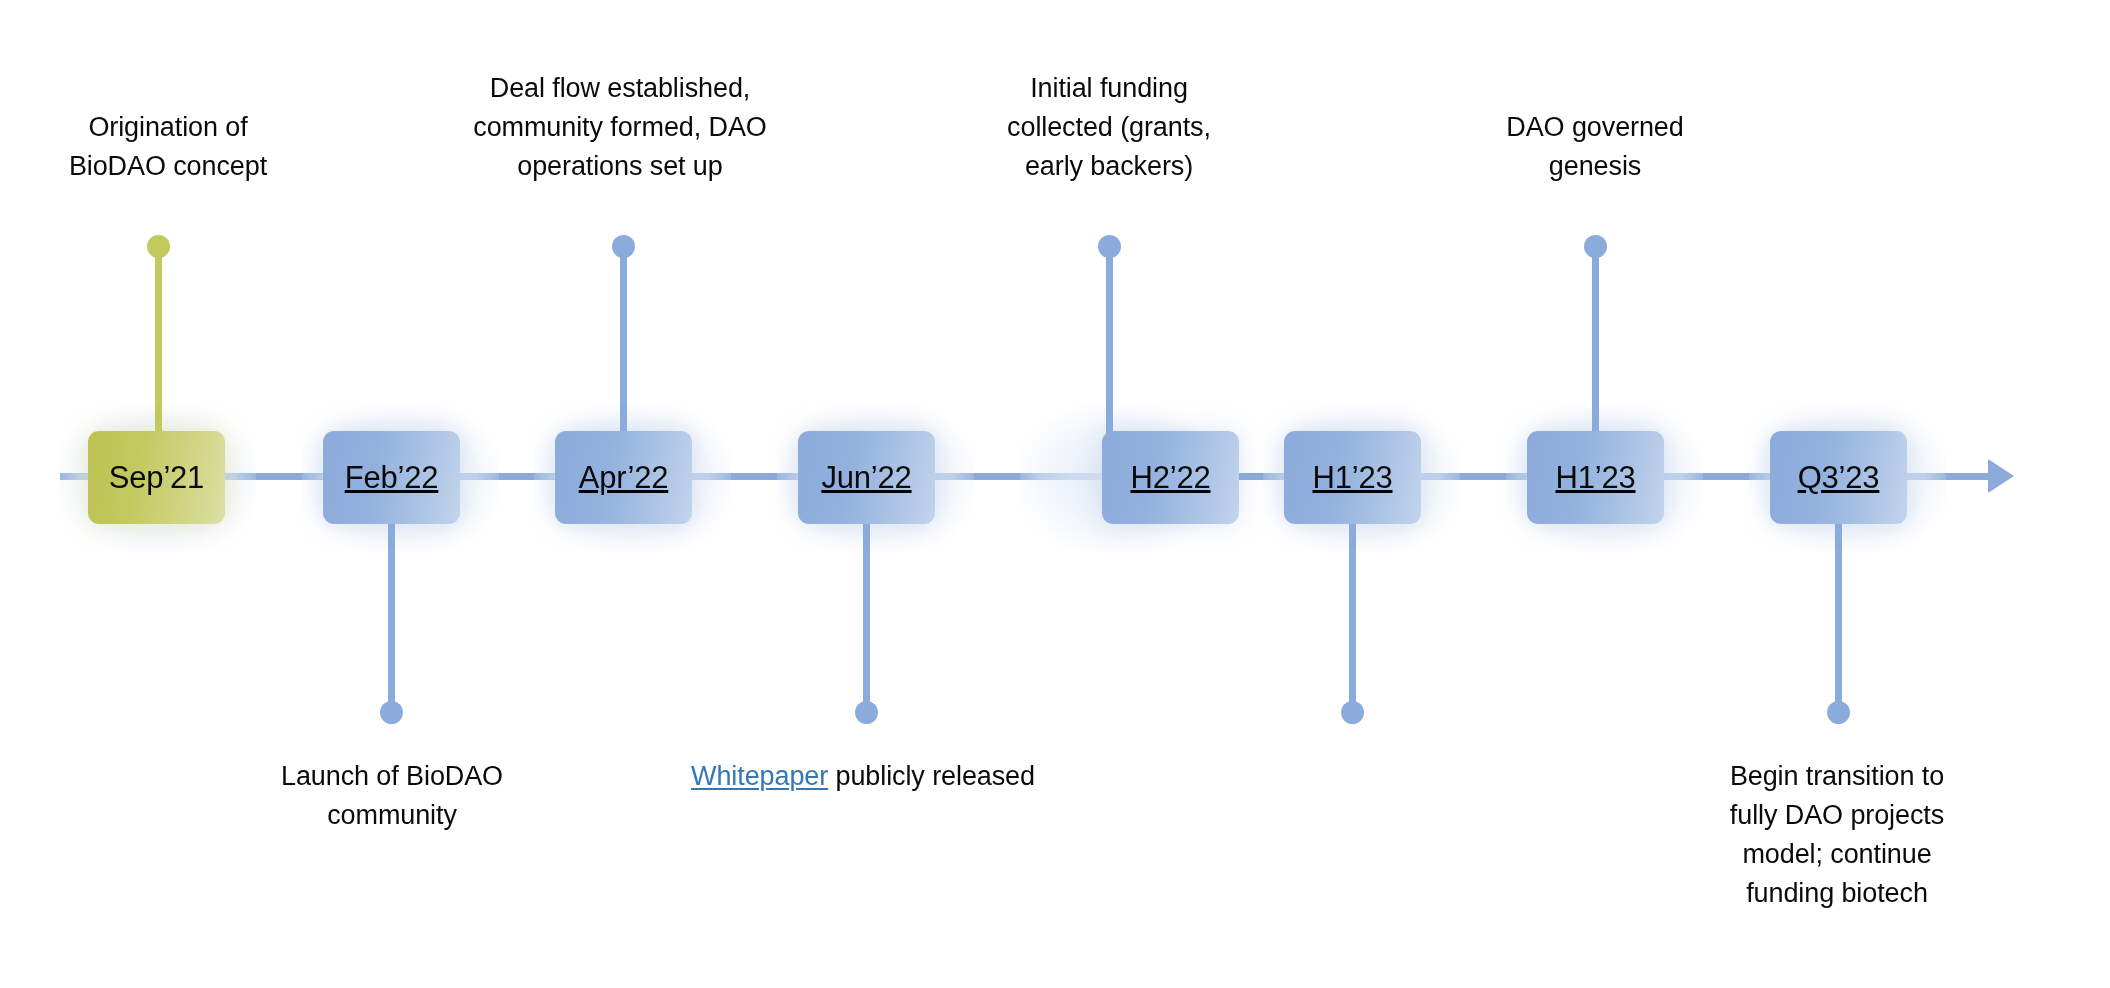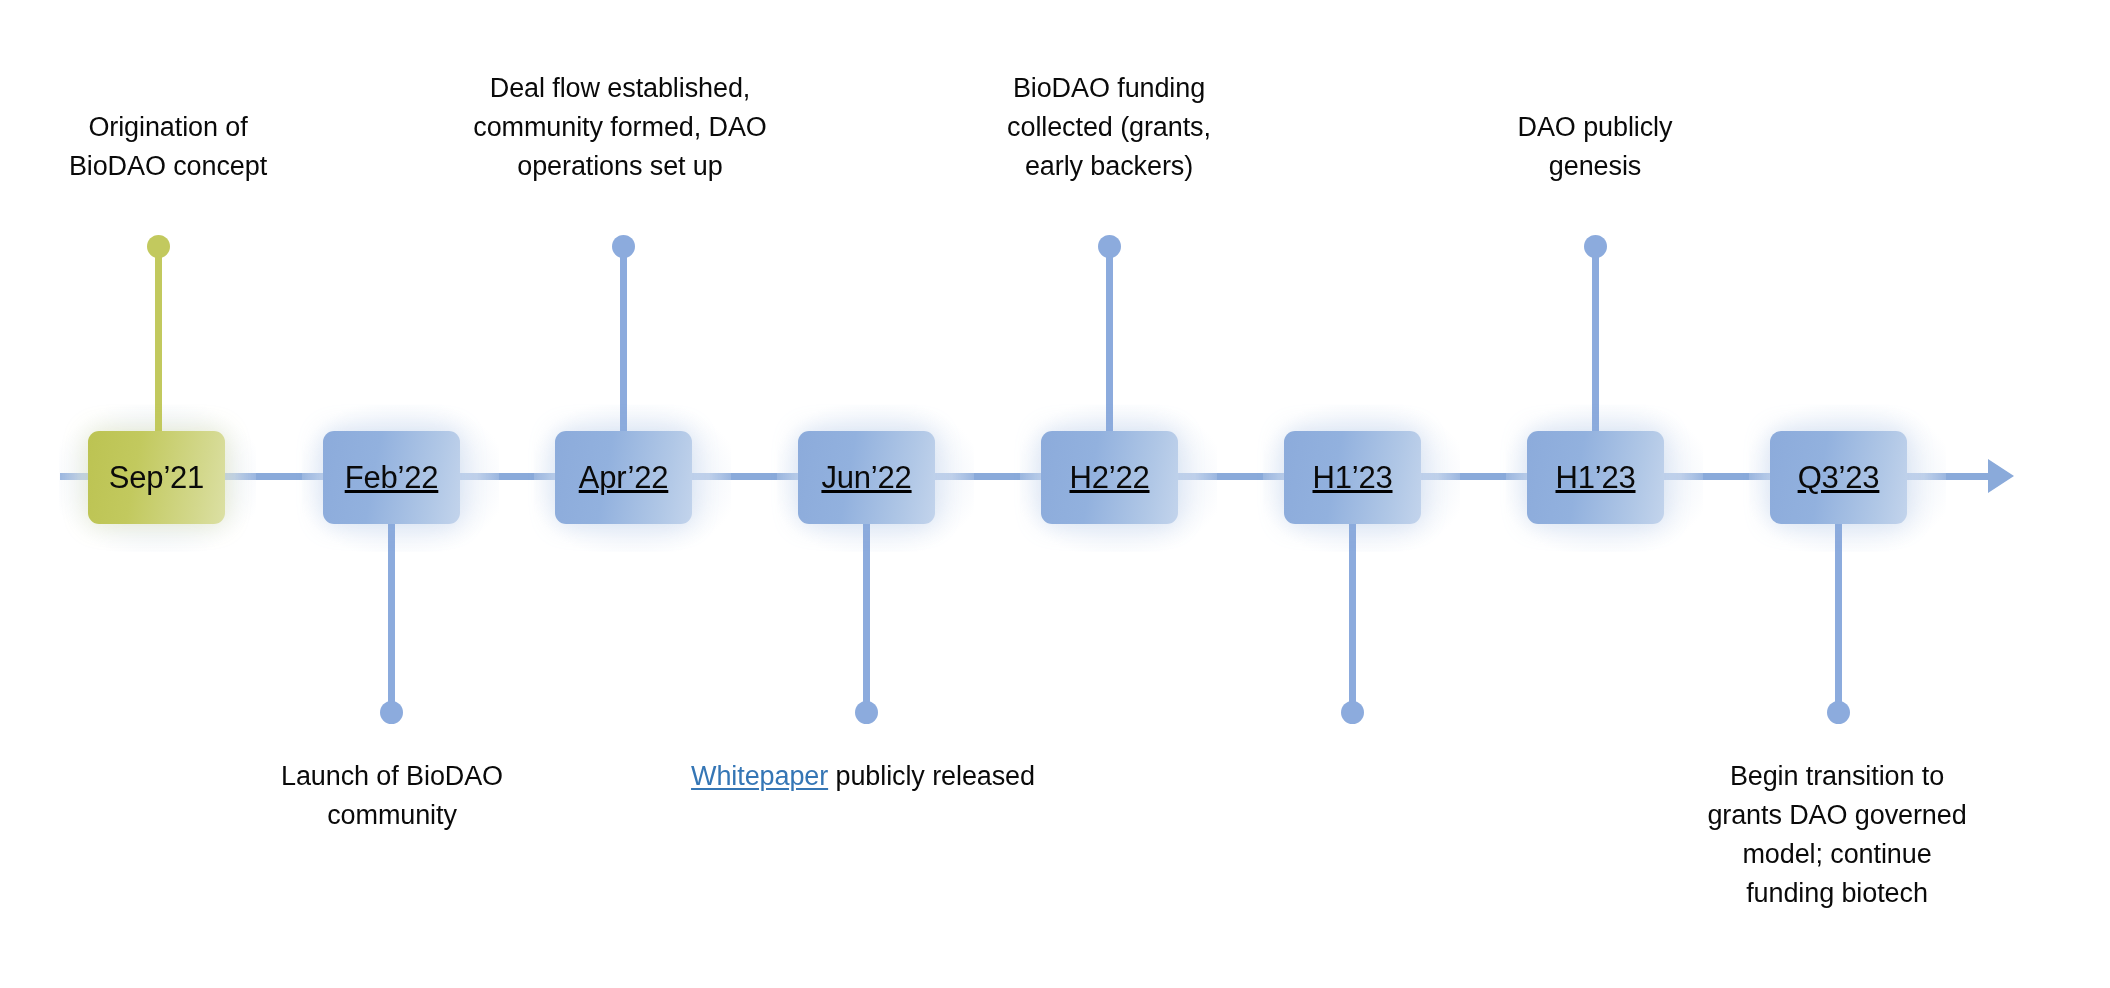--- a/index.html
+++ b/index.html
@@ -160,55 +160,55 @@
   <div class="node node-blue" style="left:798px">
     <span class="node-label">Jun’22</span>
   </div>
   <div class="ann" style="left:690px; top:757px; width:346px;">
     <div><a class="ann-link">Whitepaper</a><span> publicly released</span></div>
   </div>
 
   <div class="node-glow" style="left:1020px"></div>
   <div class="stem stem-blue" style="left:1106px; top:256px; height:190px;"></div>
   <div class="dot dot-blue" style="left:1098px; top:235px;"></div>
-  <div class="node node-blue" style="left:1041px">
+  <div class="node node-blue" style="left:1102px">
     <span class="node-label">H2’22</span>
   </div>
   <div class="ann" style="left:944px; top:69px; width:330px;">
-    <div>BioDAO funding</div>
+    <div>Initial funding</div>
     <div>collected (grants,</div>
     <div>early backers)</div>
   </div>
 
   <div class="node-glow" style="left:1263px"></div>
   <div class="stem stem-blue" style="left:1349px; top:512px; height:196px;"></div>
   <div class="dot dot-blue" style="left:1341px; top:701px;"></div>
   <div class="node node-blue" style="left:1284px">
     <span class="node-label">H1’23</span>
   </div>
   <div class="ann" style="left:1192px; top:757px; width:316px;">
   </div>
 
   <div class="node-glow" style="left:1506px"></div>
   <div class="stem stem-blue" style="left:1592px; top:256px; height:190px;"></div>
   <div class="dot dot-blue" style="left:1584px; top:235px;"></div>
   <div class="node node-blue" style="left:1527px">
     <span class="node-label">H1’23</span>
   </div>
   <div class="ann" style="left:1424px; top:108px; width:342px;">
-    <div>DAO publicly</div>
+    <div>DAO governed</div>
     <div>genesis</div>
   </div>
 
   <div class="node-glow" style="left:1749px"></div>
   <div class="stem stem-blue" style="left:1835px; top:512px; height:196px;"></div>
   <div class="dot dot-blue" style="left:1827px; top:701px;"></div>
   <div class="node node-blue" style="left:1770px">
     <span class="node-label">Q3’23</span>
   </div>
   <div class="ann" style="left:1676px; top:757px; width:322px;">
     <div>Begin transition to</div>
-    <div>grants DAO governed</div>
+    <div>fully DAO projects</div>
     <div>model; continue</div>
     <div>funding biotech</div>
   </div>
 
 </div>
 
 </body></html>

